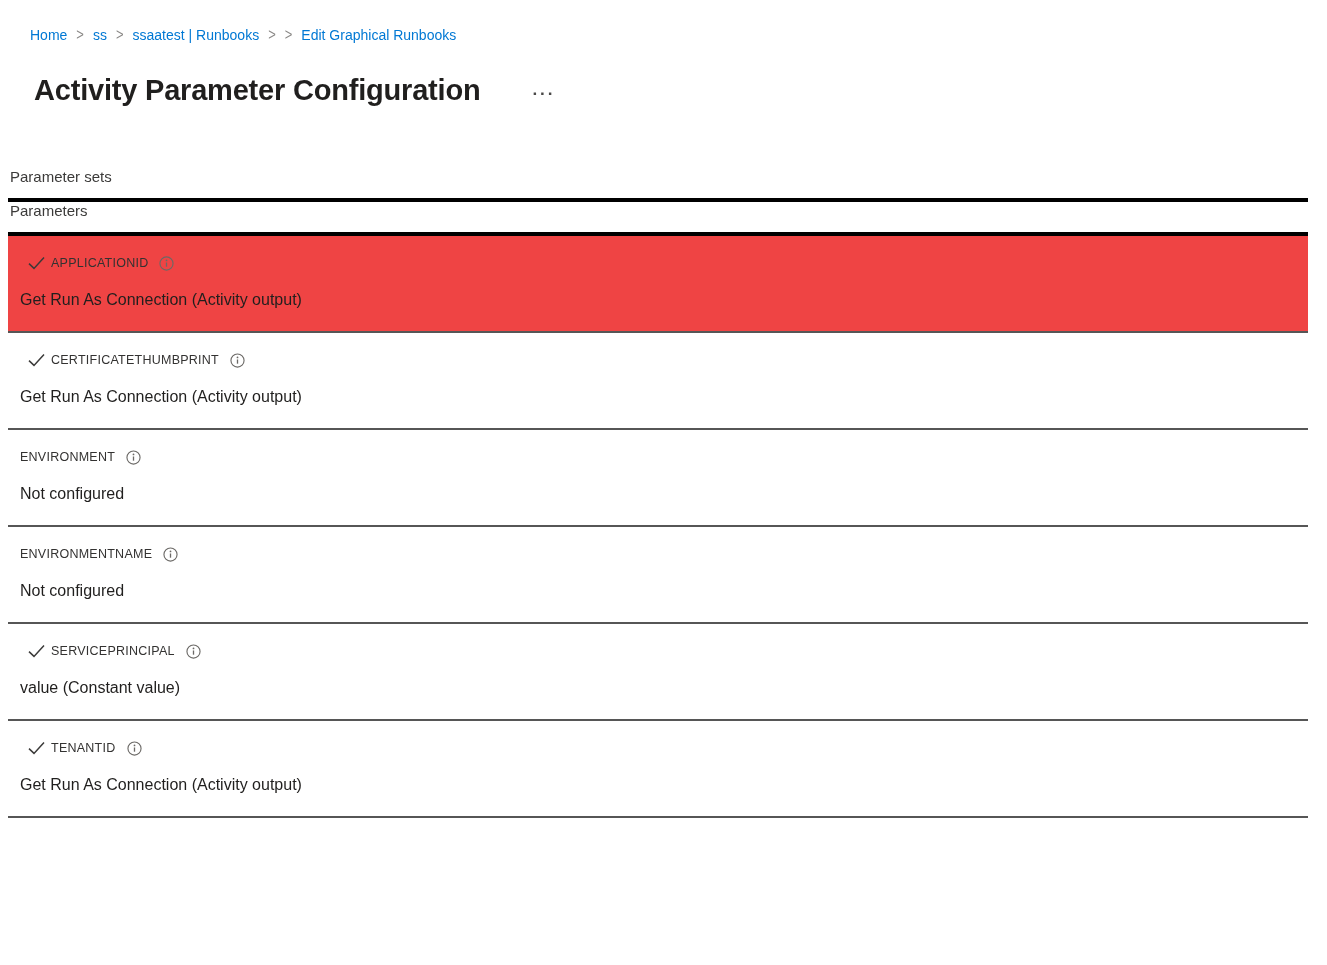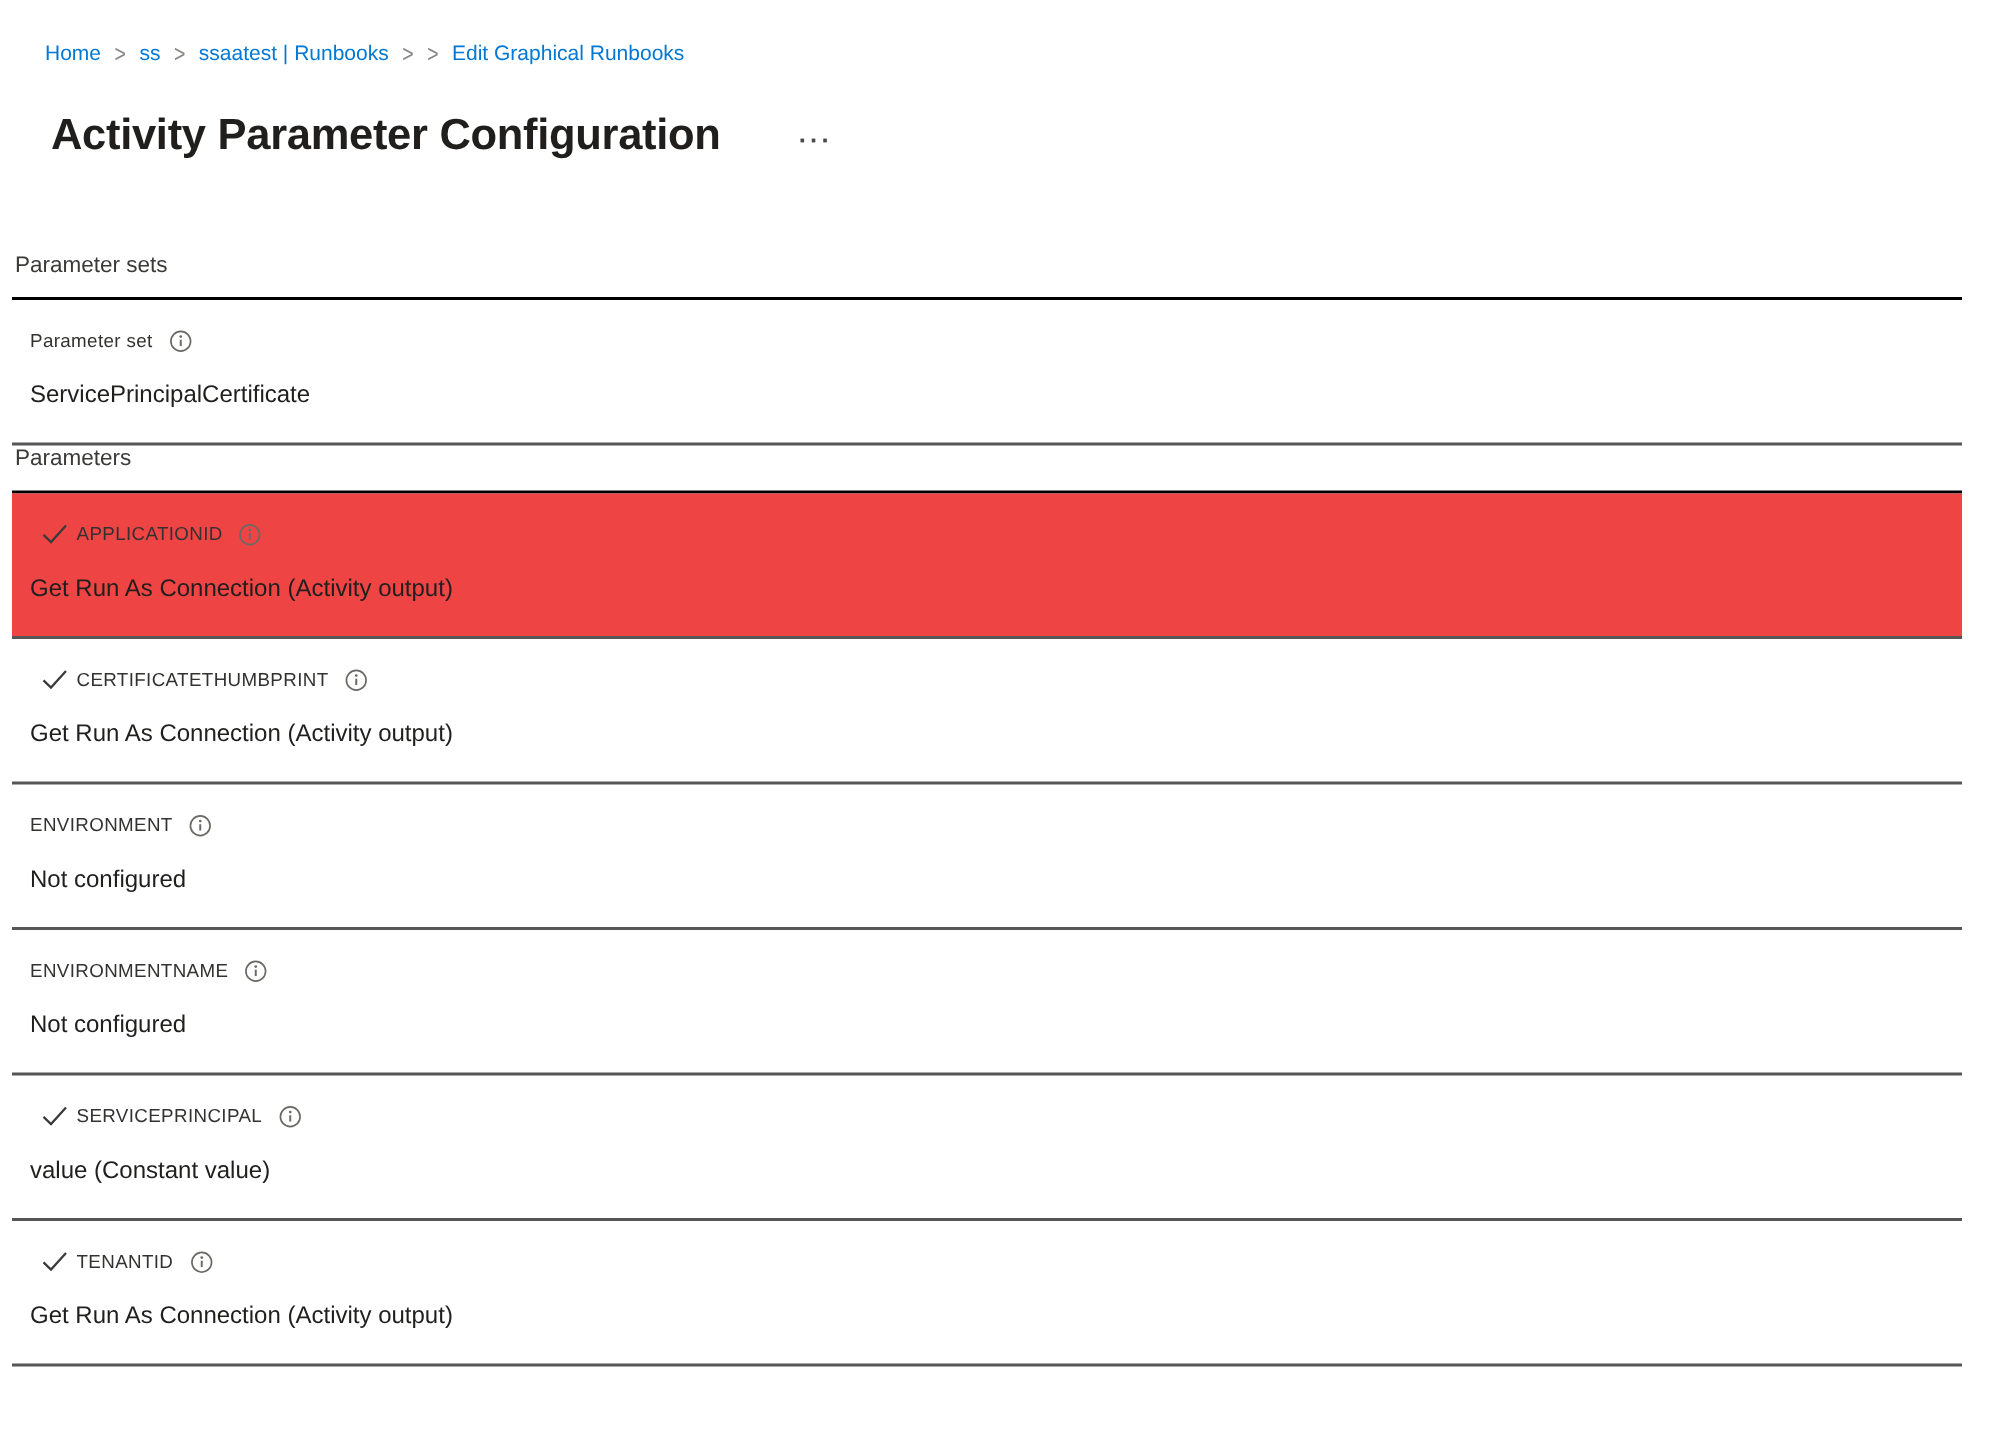--- a/index.html
+++ b/index.html
@@ -12,21 +12,20 @@
     font-family: "Liberation Sans", "DejaVu Sans", sans-serif;
     color: #323130;
     -webkit-font-smoothing: antialiased;
   }
 
   
   .breadcrumb {
     margin: 27px 0 0 30px;
     font-size: 14px;
     display: flex;
-    align-items: center;
     gap: 9px;
     white-space: nowrap;
     overflow: hidden;
     width: 1297px;
   }
   .breadcrumb a {
     color: #0078d4;
     text-decoration: none;
     cursor: pointer;
   }
@@ -66,21 +65,21 @@
 
   
   .content {
     margin-left: 8px;
     width: 1300px;
   }
   .section-label {
     font-size: 15px;
     color: #3b3a39;
     padding: 0 0 13px 2px;
-    border-bottom: 2px solid #000000;
+    border-bottom: 4px solid #000000;
   }
   .section-label.first {
     margin-top: 57px;
   }
   .section-label.second {
   }
 
   .row {
     border-bottom: 2px solid #565656;
     padding: 17px 0 19px 12px;
@@ -133,33 +132,20 @@
 
 <div class="title-row">
   <h1 class="page-title">Activity Parameter Configuration</h1>
   <span class="more-btn">···</span>
 </div>
 
 <div class="content">
 
   <div class="section-label first">Parameter sets</div>
 
-  <div class="row">
-    <div class="label-line">
-      <span class="pname">Parameter set</span>
-      <span class="info">
-        <svg width="15" height="15" viewBox="0 0 16 16">
-            <circle cx="8" cy="8" r="7" fill="none" stroke="#6b6966" stroke-width="1.2"></circle>
-            <rect x="7.3" y="6.9" width="1.4" height="4.5" fill="#6b6966"></rect>
-            <circle cx="8" cy="4.7" r="0.95" fill="#6b6966"></circle>
-          </svg>
-      </span>
-    </div>
-    <div class="value-line">ServicePrincipalCertificate</div>
-  </div>
 
   <div class="section-label second">Parameters</div>
 
   <div class="row selected">
     <div class="label-line">
       <span class="check">
         <svg width="17" height="14" viewBox="0 0 17 14">
             <path d="M1 7.6 L6 12.4 L16 1.4" fill="none" stroke="#3b3a39" stroke-width="1.5"></path>
           </svg>
       </span>

